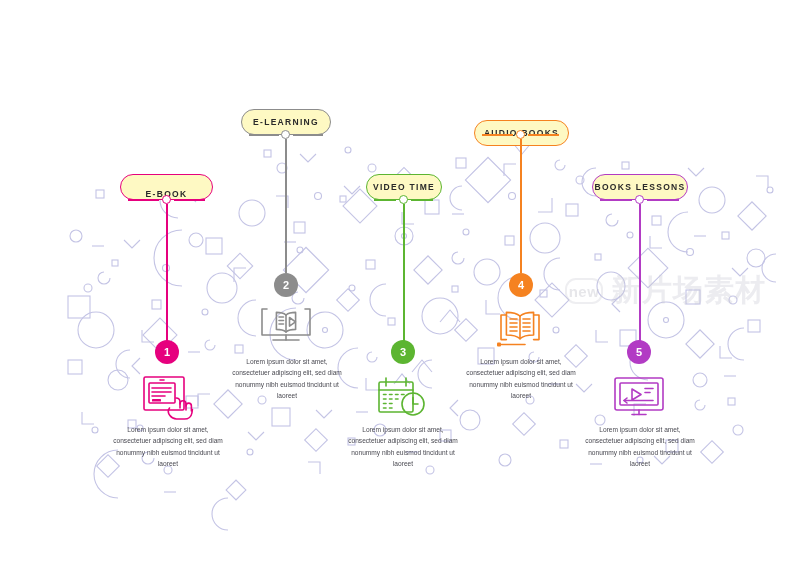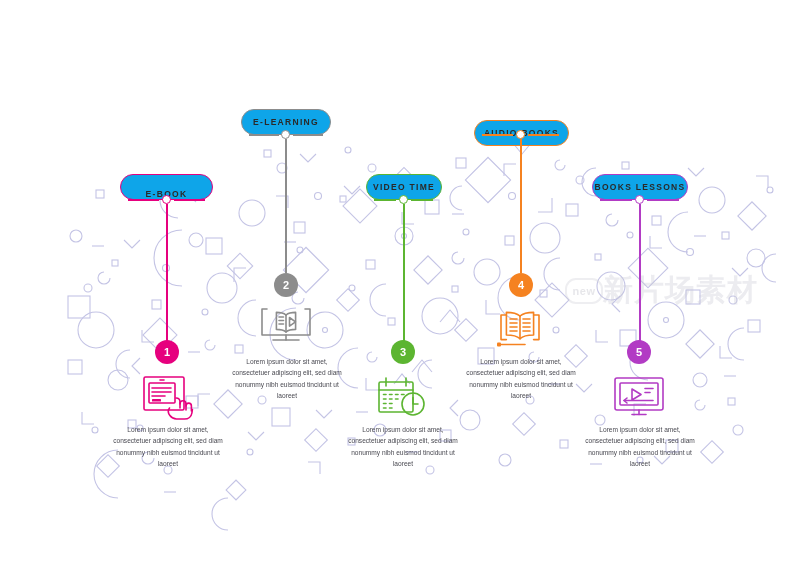--- a/index.html
+++ b/index.html
@@ -12,35 +12,35 @@
   
   #bg-pattern{position:absolute;left:0;top:0;width:800px;height:575px;z-index:0;}
 
   
   #watermark{
     position:absolute;left:555px;top:262px;width:235px;height:56px;z-index:1;
     opacity:.35;pointer-events:none;
   }
   #watermark .wm-badge{
     position:absolute;left:10px;top:16px;width:34px;height:22px;border-radius:11px;
-    border:2px solid #cfcfd6;color:#b9b9c4;font-size:11px;font-weight:bold;
+    border:2px solid #cfcfd6;color:#b9b9c4;font-size:15px;font-weight:bold;
     display:flex;align-items:center;justify-content:center;letter-spacing:.5px;
   }
   #watermark .wm-text{
-    position:absolute;left:48px;top:8px;font-size:30px;color:#c9c9d4;
+    position:absolute;left:56px;top:8px;font-size:30px;color:#c9c9d4;
     font-family:"DejaVu Sans",sans-serif;font-weight:bold;letter-spacing:1px;
     white-space:nowrap;
   }
 
   
   .branch{position:absolute;z-index:3;}
 
   .pill{
     position:absolute;border-width:1.6px;border-style:solid;border-radius:16px;
-    background:#0ea5e9;height:26px;display:flex;align-items:center;justify-content:center;
+    background:#fef9c3;height:26px;display:flex;align-items:center;justify-content:center;
     box-sizing:border-box;
   }
   .pill-label{
     font-size:8.5px;font-weight:bold;letter-spacing:1.3px;color:#2a2a2a;
     white-space:nowrap;font-family:"Liberation Sans",sans-serif;
   }
 
   .pill-stub{position:absolute;height:1.6px;}
   .node-ring{
     position:absolute;width:9px;height:9px;border-radius:50%;

